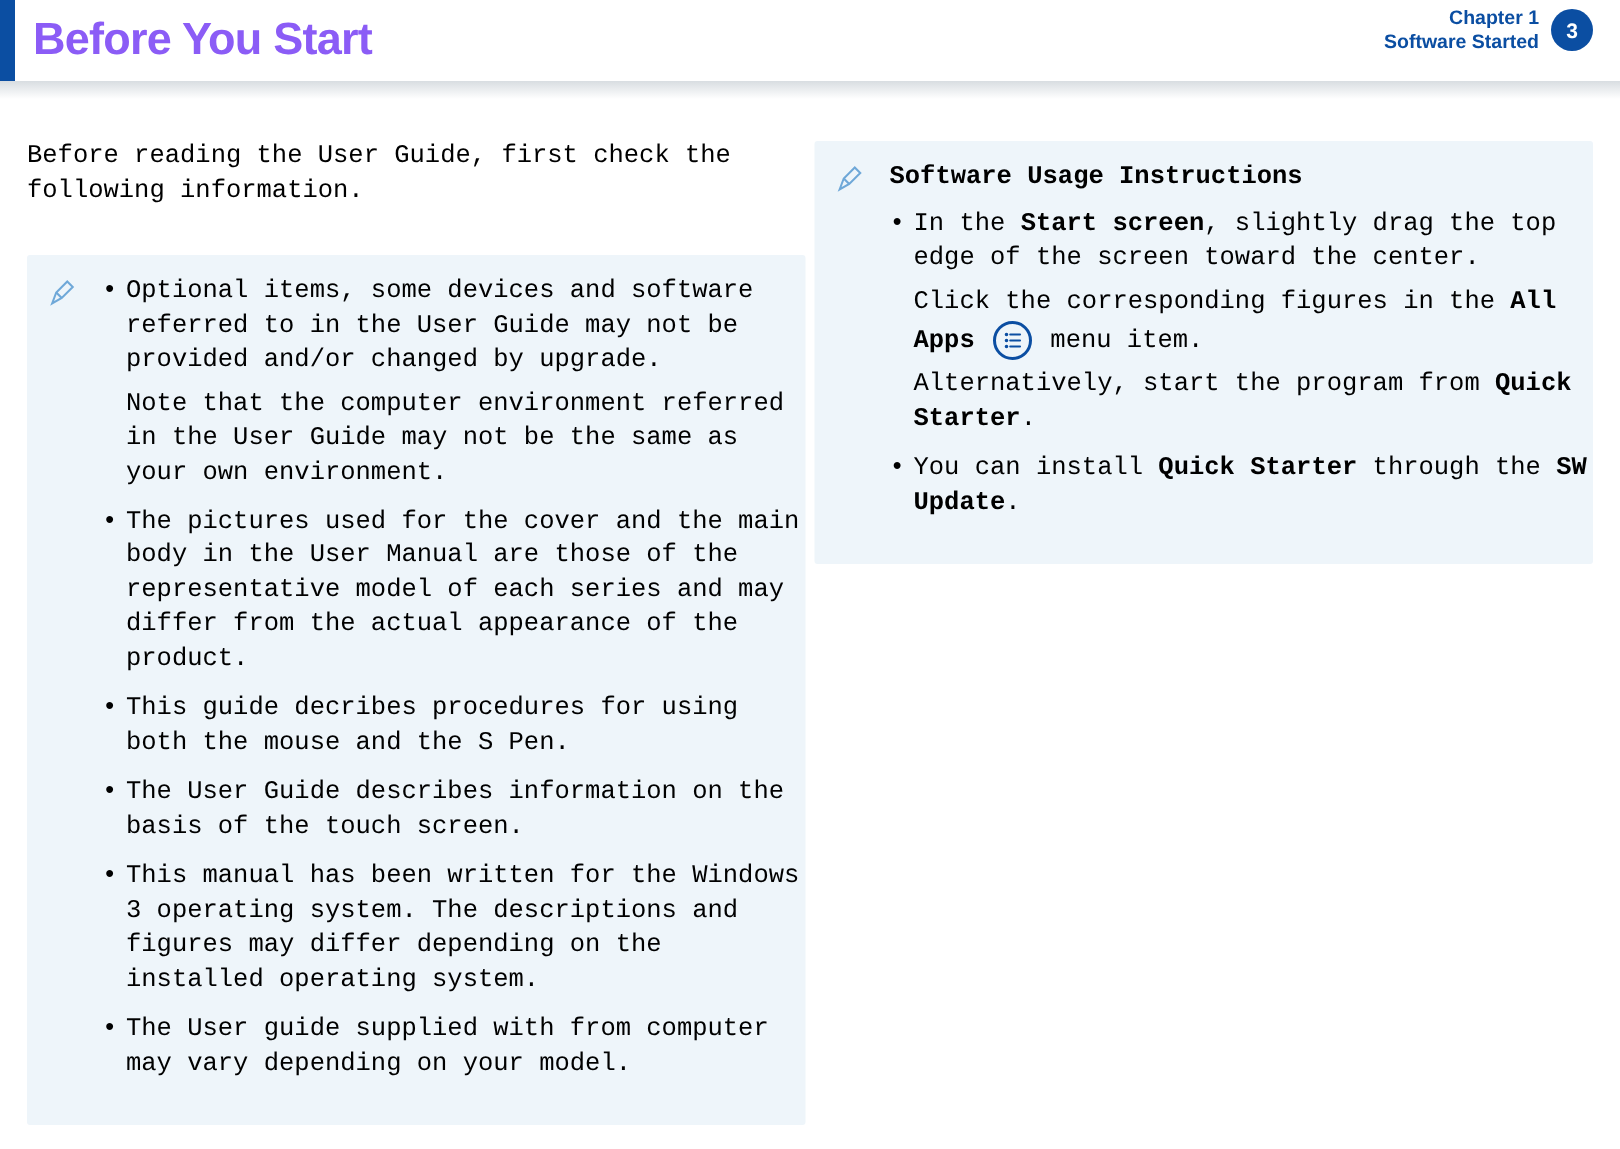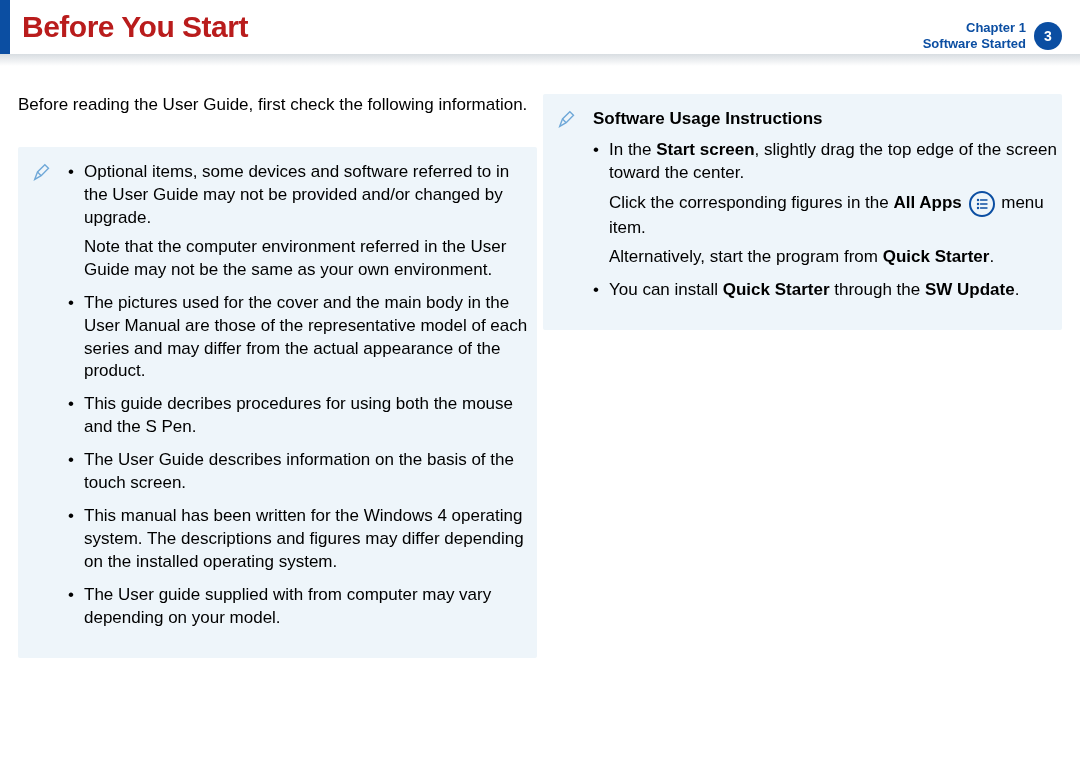--- a/index.html
+++ b/index.html
@@ -8,42 +8,42 @@
 
   
   .hdr {
     position: relative;
     height: 54px;
     border-left: 10px solid #0b4ea2;
     padding-left: 12px;
     display: flex;
     align-items: center;
   }
-  .hdr h1 { font-size: 30px; font-weight: 700; color: #b91c1c; letter-spacing: -0.5px; }
+  .hdr h1 { font-size: 30px; font-weight: 700; color: #8b5cf6; letter-spacing: -0.5px; }
   .hdr-right {
     position: absolute;
     right: 18px;
-    top: 20px;
+    top: 4px;
     display: flex;
     align-items: center;
     gap: 8px;
   }
   .chap-text { text-align: right; font-size: 13px; font-weight: 700; color: #0b4ea2; line-height: 1.2; }
   .page-badge {
     width: 28px; height: 28px; border-radius: 50%;
     background: #0b4ea2; color: #fff; font-size: 14px; font-weight: 600;
     display: flex; align-items: center; justify-content: center;
   }
   .hdr-shadow {
     height: 12px;
     background: linear-gradient(#d8dde1, rgba(255,255,255,0));
   }
 
   
-  .cols { display: flex; gap: 6px; padding: 28px 18px 0 18px; }
+  .cols { display: flex; gap: 6px; padding: 28px 18px 0 18px; font-family: Liberation Mono, monospace; }
   .col { flex: 1 1 50%; min-width: 0; }
 
   .intro { font-size: 17px; line-height: 1.35; margin-bottom: 30px; }
 
   .note-box {
     background: #eef5fa;
     border-radius: 2px;
     padding: 14px 4px 18px 16px;
     position: relative;
     font-size: 17px;
@@ -116,21 +116,21 @@
             <li>
               <span>The pictures used for the cover and the main body in the User Manual are those of the representative model of each series and may differ from the actual appearance of the product.</span>
             </li>
             <li>
               <span>This guide decribes procedures for using both the mouse and the S Pen.</span>
             </li>
             <li>
               <span>The User Guide describes information on the basis of the touch screen.</span>
             </li>
             <li>
-              <span>This manual has been written for the Windows 4 operating system. The descriptions and figures may differ depending on the installed operating system.</span>
+              <span>This manual has been written for the Windows 3 operating system. The descriptions and figures may differ depending on the installed operating system.</span>
             </li>
             <li>
               <span>The User guide supplied with from computer may vary depending on your model.</span>
             </li>
           </ul>
         </div>
       </div>
     </div>
 
     <div class="col">

